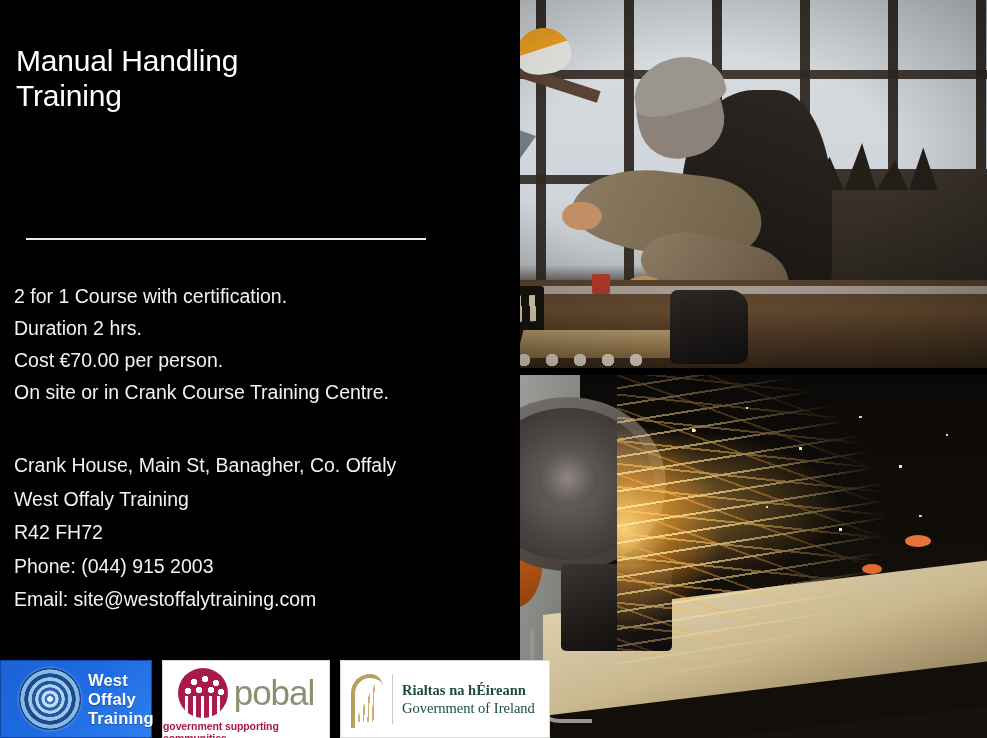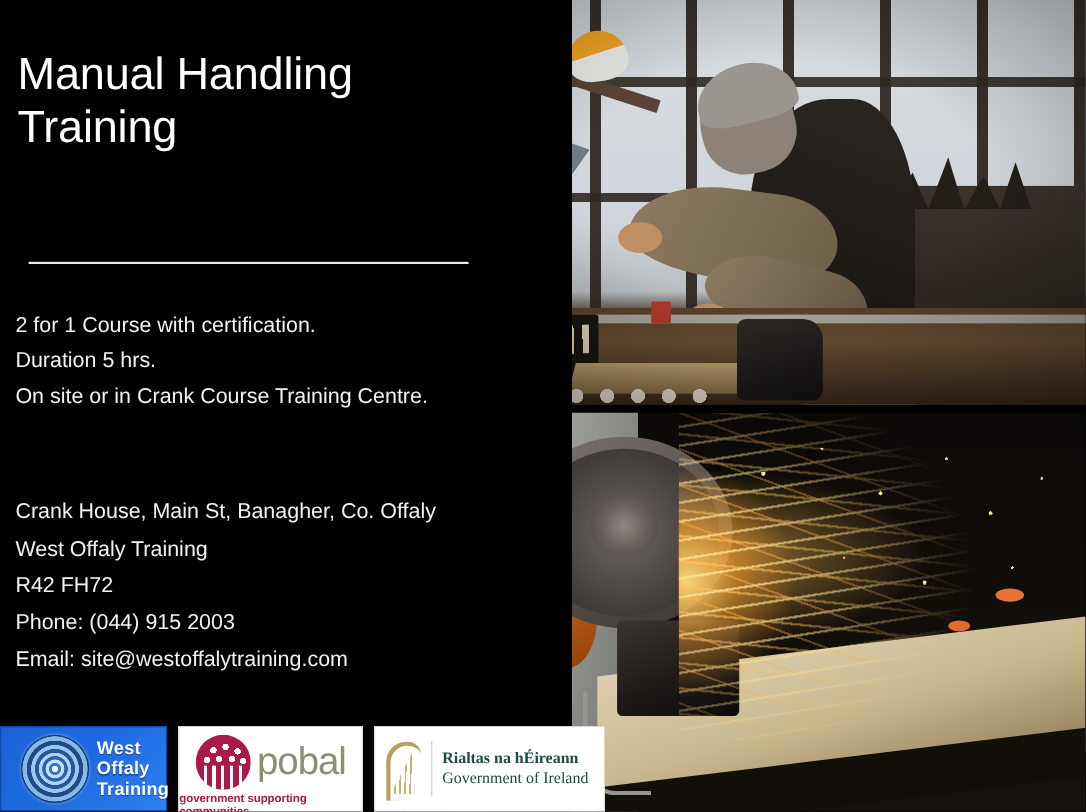--- a/index.html
+++ b/index.html
@@ -299,21 +299,21 @@
     z-index:5;
   }
 
   
   .content { position:absolute; left:0; top:0; z-index:10; width:470px; }
 
   .title {
     position:absolute; left:16px; top:44px;
     width:420px;
     color:#fff;
-    font-size:41px;
+    font-size:30px;
     font-weight:400;
     line-height:1.16;
     letter-spacing:-0.2px;
   }
   .title span { display:block; }
 
   .divider {
     position:absolute; left:26px; top:238px;
     width:400px; height:2px;
     background:#e9e9e9;
@@ -548,21 +548,22 @@
 
     <div class="title">
       <span>Manual Handling</span>
       <span>Training</span>
     </div>
 
     <div class="divider"></div>
 
     <div class="details">
       <div>2 for 1 Course with certification.</div>
-      <div>Duration 5 hrs.</div>
+      <div>Duration 2 hrs.</div>
+      <div>Cost €70.00 per person.</div>
       <div>On site or in Crank Course Training Centre.</div>
     </div>
 
     <div class="contact">
       <div>Crank House, Main St, Banagher, Co. Offaly</div>
       <div>West Offaly Training</div>
       <div>R42 FH72</div>
       <div>Phone:  (044) 915 2003</div>
       <div>Email: site@westoffalytraining.com</div>
     </div>

